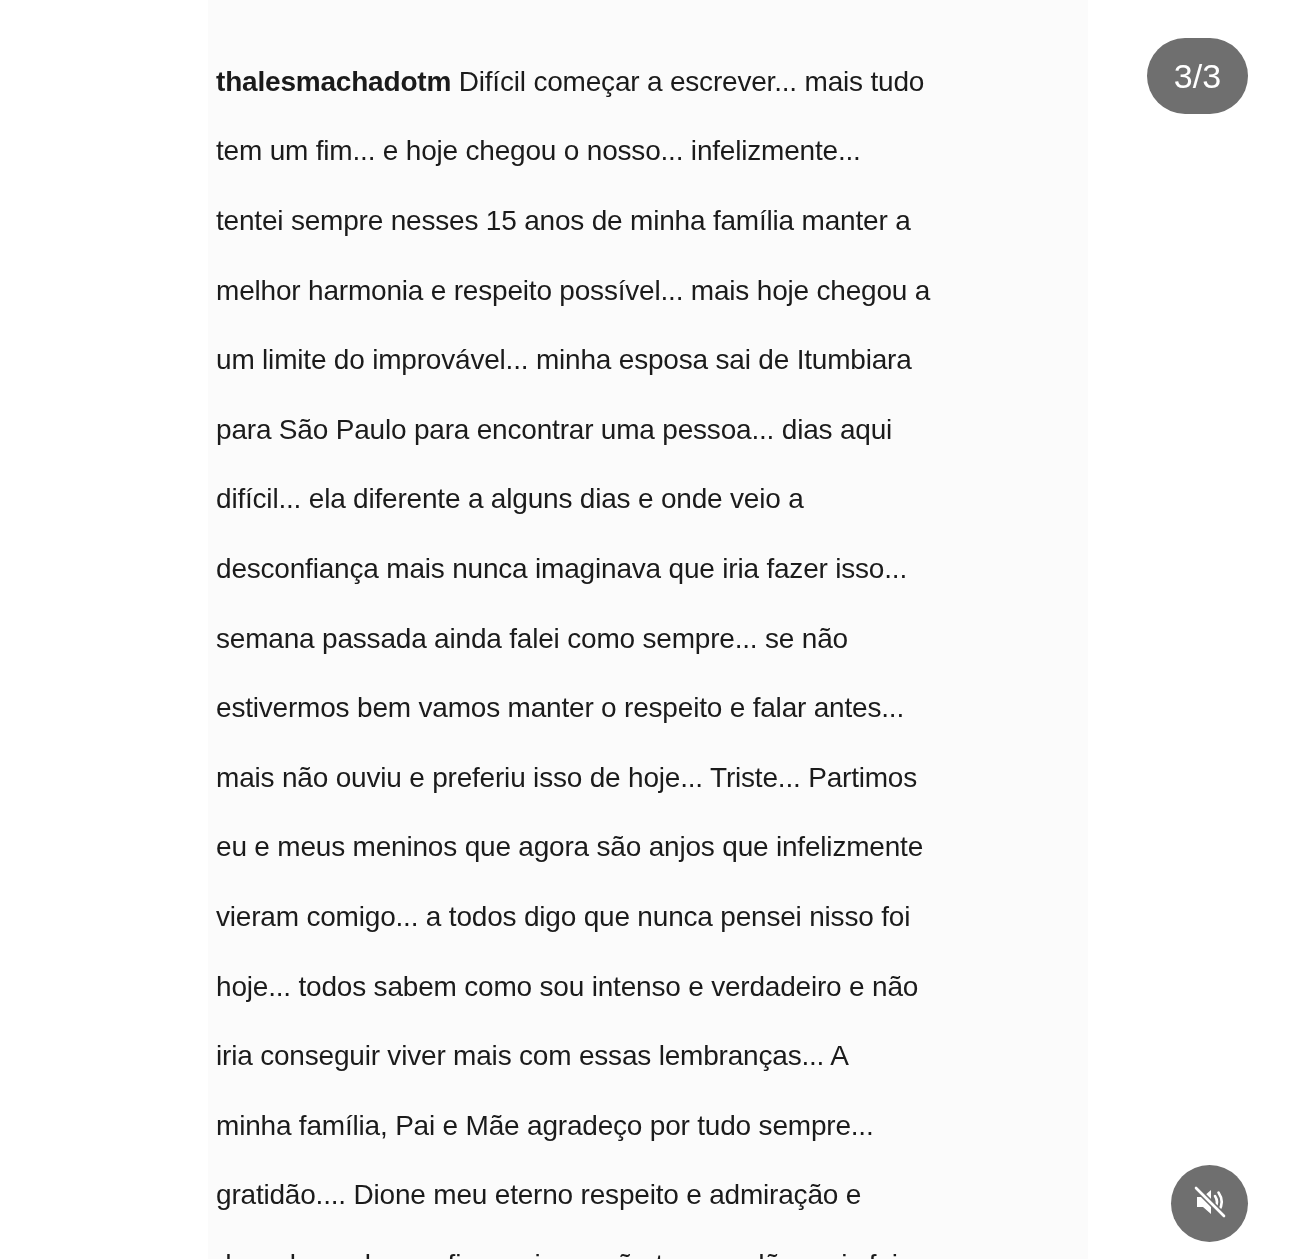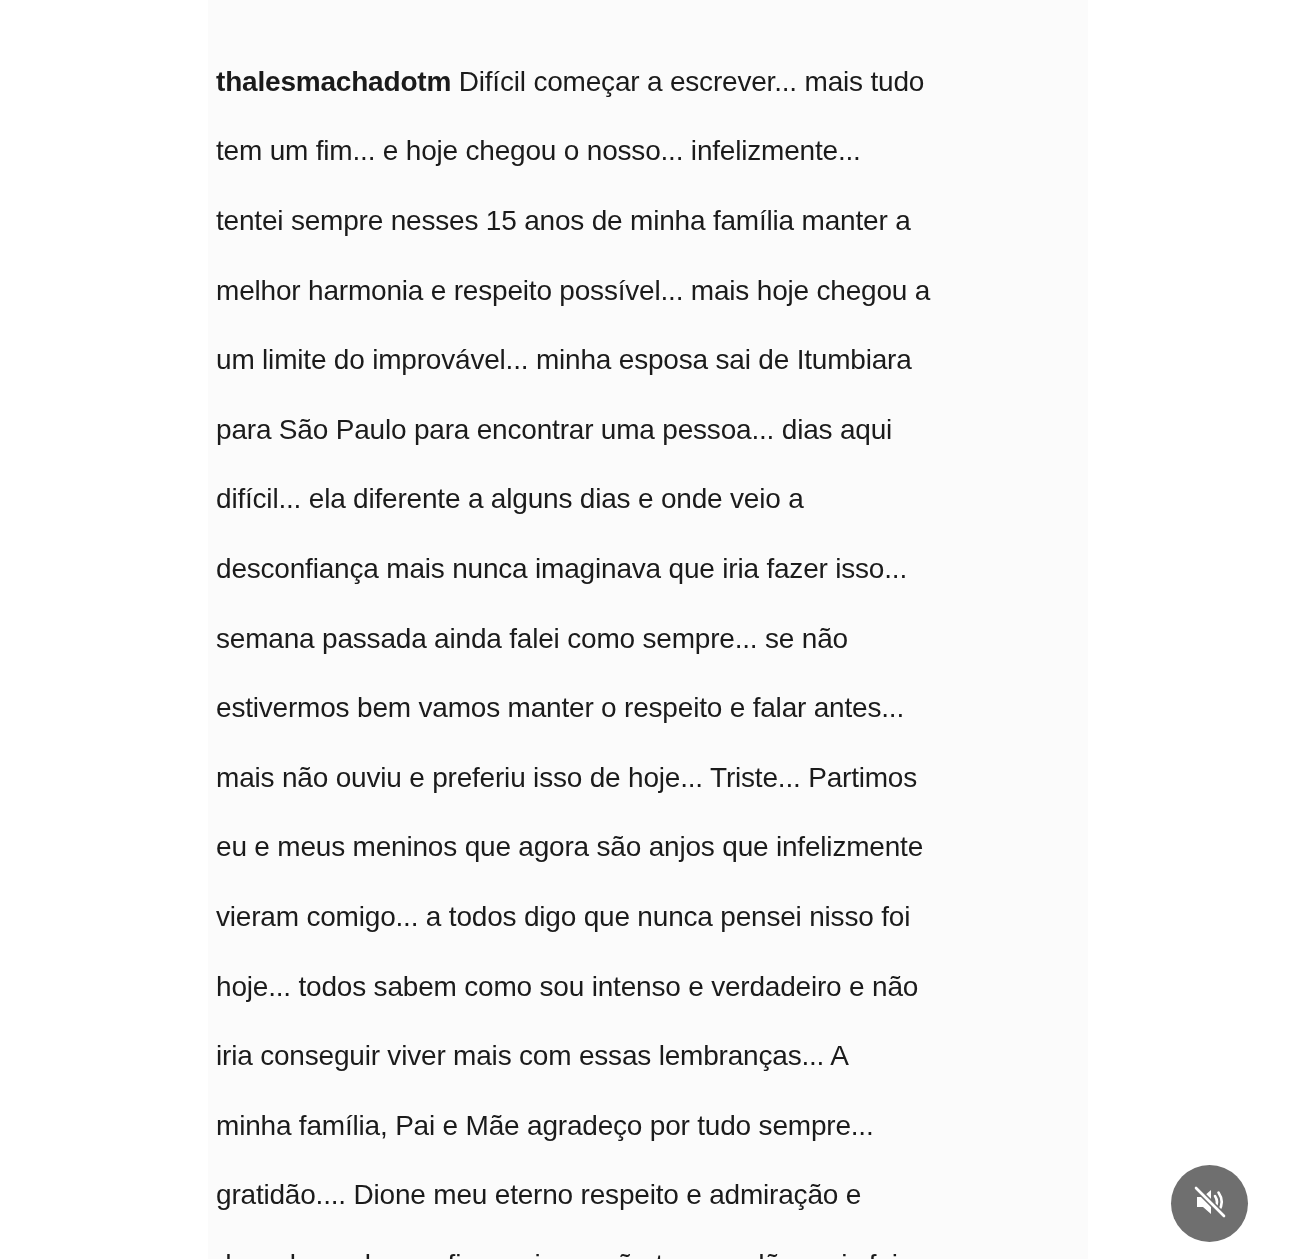--- a/index.html
+++ b/index.html
@@ -119,20 +119,21 @@
     
     
     
     
     
     
     
     
   </div>
 
+  <div class="page-counter">3/3</div>
 
   <div class="mute-button">
     <span>
       <svg viewBox="0 0 40 40" xmlns="http://www.w3.org/2000/svg">
         <path d="M7 15 H13 L21 8 V32 L13 25 H7 Z" fill="#ffffff"></path>
         <path d="M25 14 Q29 20 25 26" stroke="#ffffff" stroke-width="2.6" fill="none" stroke-linecap="round"></path>
         <path d="M28.5 10.5 Q35 20 28.5 29.5" stroke="#ffffff" stroke-width="2.6" fill="none" stroke-linecap="round"></path>
         <line x1="6" y1="6" x2="34" y2="34" stroke="#6f6f6f" stroke-width="6" stroke-linecap="round"></line>
         <line x1="6" y1="6" x2="34" y2="34" stroke="#ffffff" stroke-width="2.6" stroke-linecap="round"></line>
       </svg>

